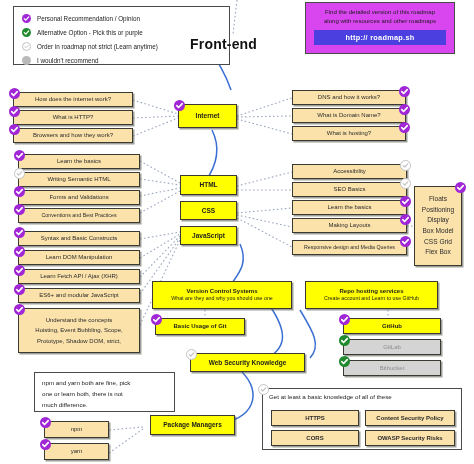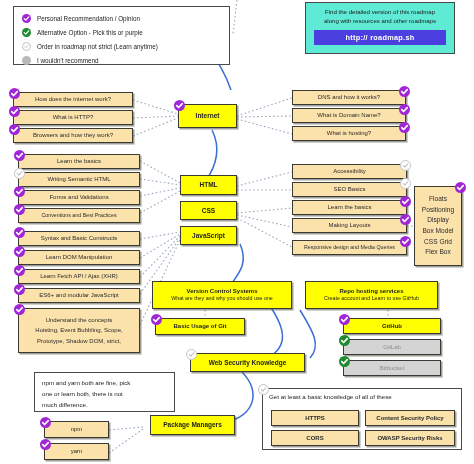--- a/index.html
+++ b/index.html
@@ -46,21 +46,21 @@
   }
   .legend-row{display:flex;align-items:center;height:13px;margin-bottom:1px;}
   .legend-dot{width:9px;height:9px;border-radius:50%;margin-right:6px;flex:0 0 auto;
                display:flex;align-items:center;justify-content:center;}
   .legend-dot svg{width:9px;height:9px;}
   .legend-txt{font-size:6.3px;color:#1b1b1b;white-space:nowrap;}
 
   
   #urlcard{
     position:absolute;left:305px;top:2px;width:150px;height:52px;
-    border:1px solid #4a4a4a;background:#5eead4;box-sizing:border-box;
+    border:1px solid #4a4a4a;background:#d946ef;box-sizing:border-box;
     padding:5px 6px 0 6px;
   }
   #urlcard .l{font-size:6.1px;color:#1b1b1b;text-align:center;line-height:1.45;}
   #urlbtn{
     margin:4px auto 0;width:132px;height:15px;background:#4b3fe0;
     display:flex;align-items:center;justify-content:center;
     color:#fff;font-size:7.3px;font-weight:bold;letter-spacing:.3px;
   }
 
   #title{position:absolute;left:190px;top:36px;font-size:14px;font-weight:bold;color:#111;letter-spacing:.2px;}
@@ -162,20 +162,21 @@
       <span class="legend-txt">I wouldn't recommend</span>
     </div>
   </div>
 
   <div id="urlcard">
     <div class="l">Find the detailed version of this roadmap</div>
     <div class="l">along with resources and other roadmaps</div>
     <div id="urlbtn">http:// roadmap.sh</div>
   </div>
 
+  <div id="title">Front-end</div>
 
   <div class="node yellow n-md" style="left:178px;top:104px;width:59px;height:24px;">
     <span class="badge b-purple">
         <svg viewBox="0 0 12 12">
           <path d="M3 6.2 L5 8.2 L9 3.9" stroke="#fff" stroke-width="1.8" fill="none" stroke-linecap="round" stroke-linejoin="round"></path>
         </svg>
       </span>
     <span>Internet</span>
   </div>
 

